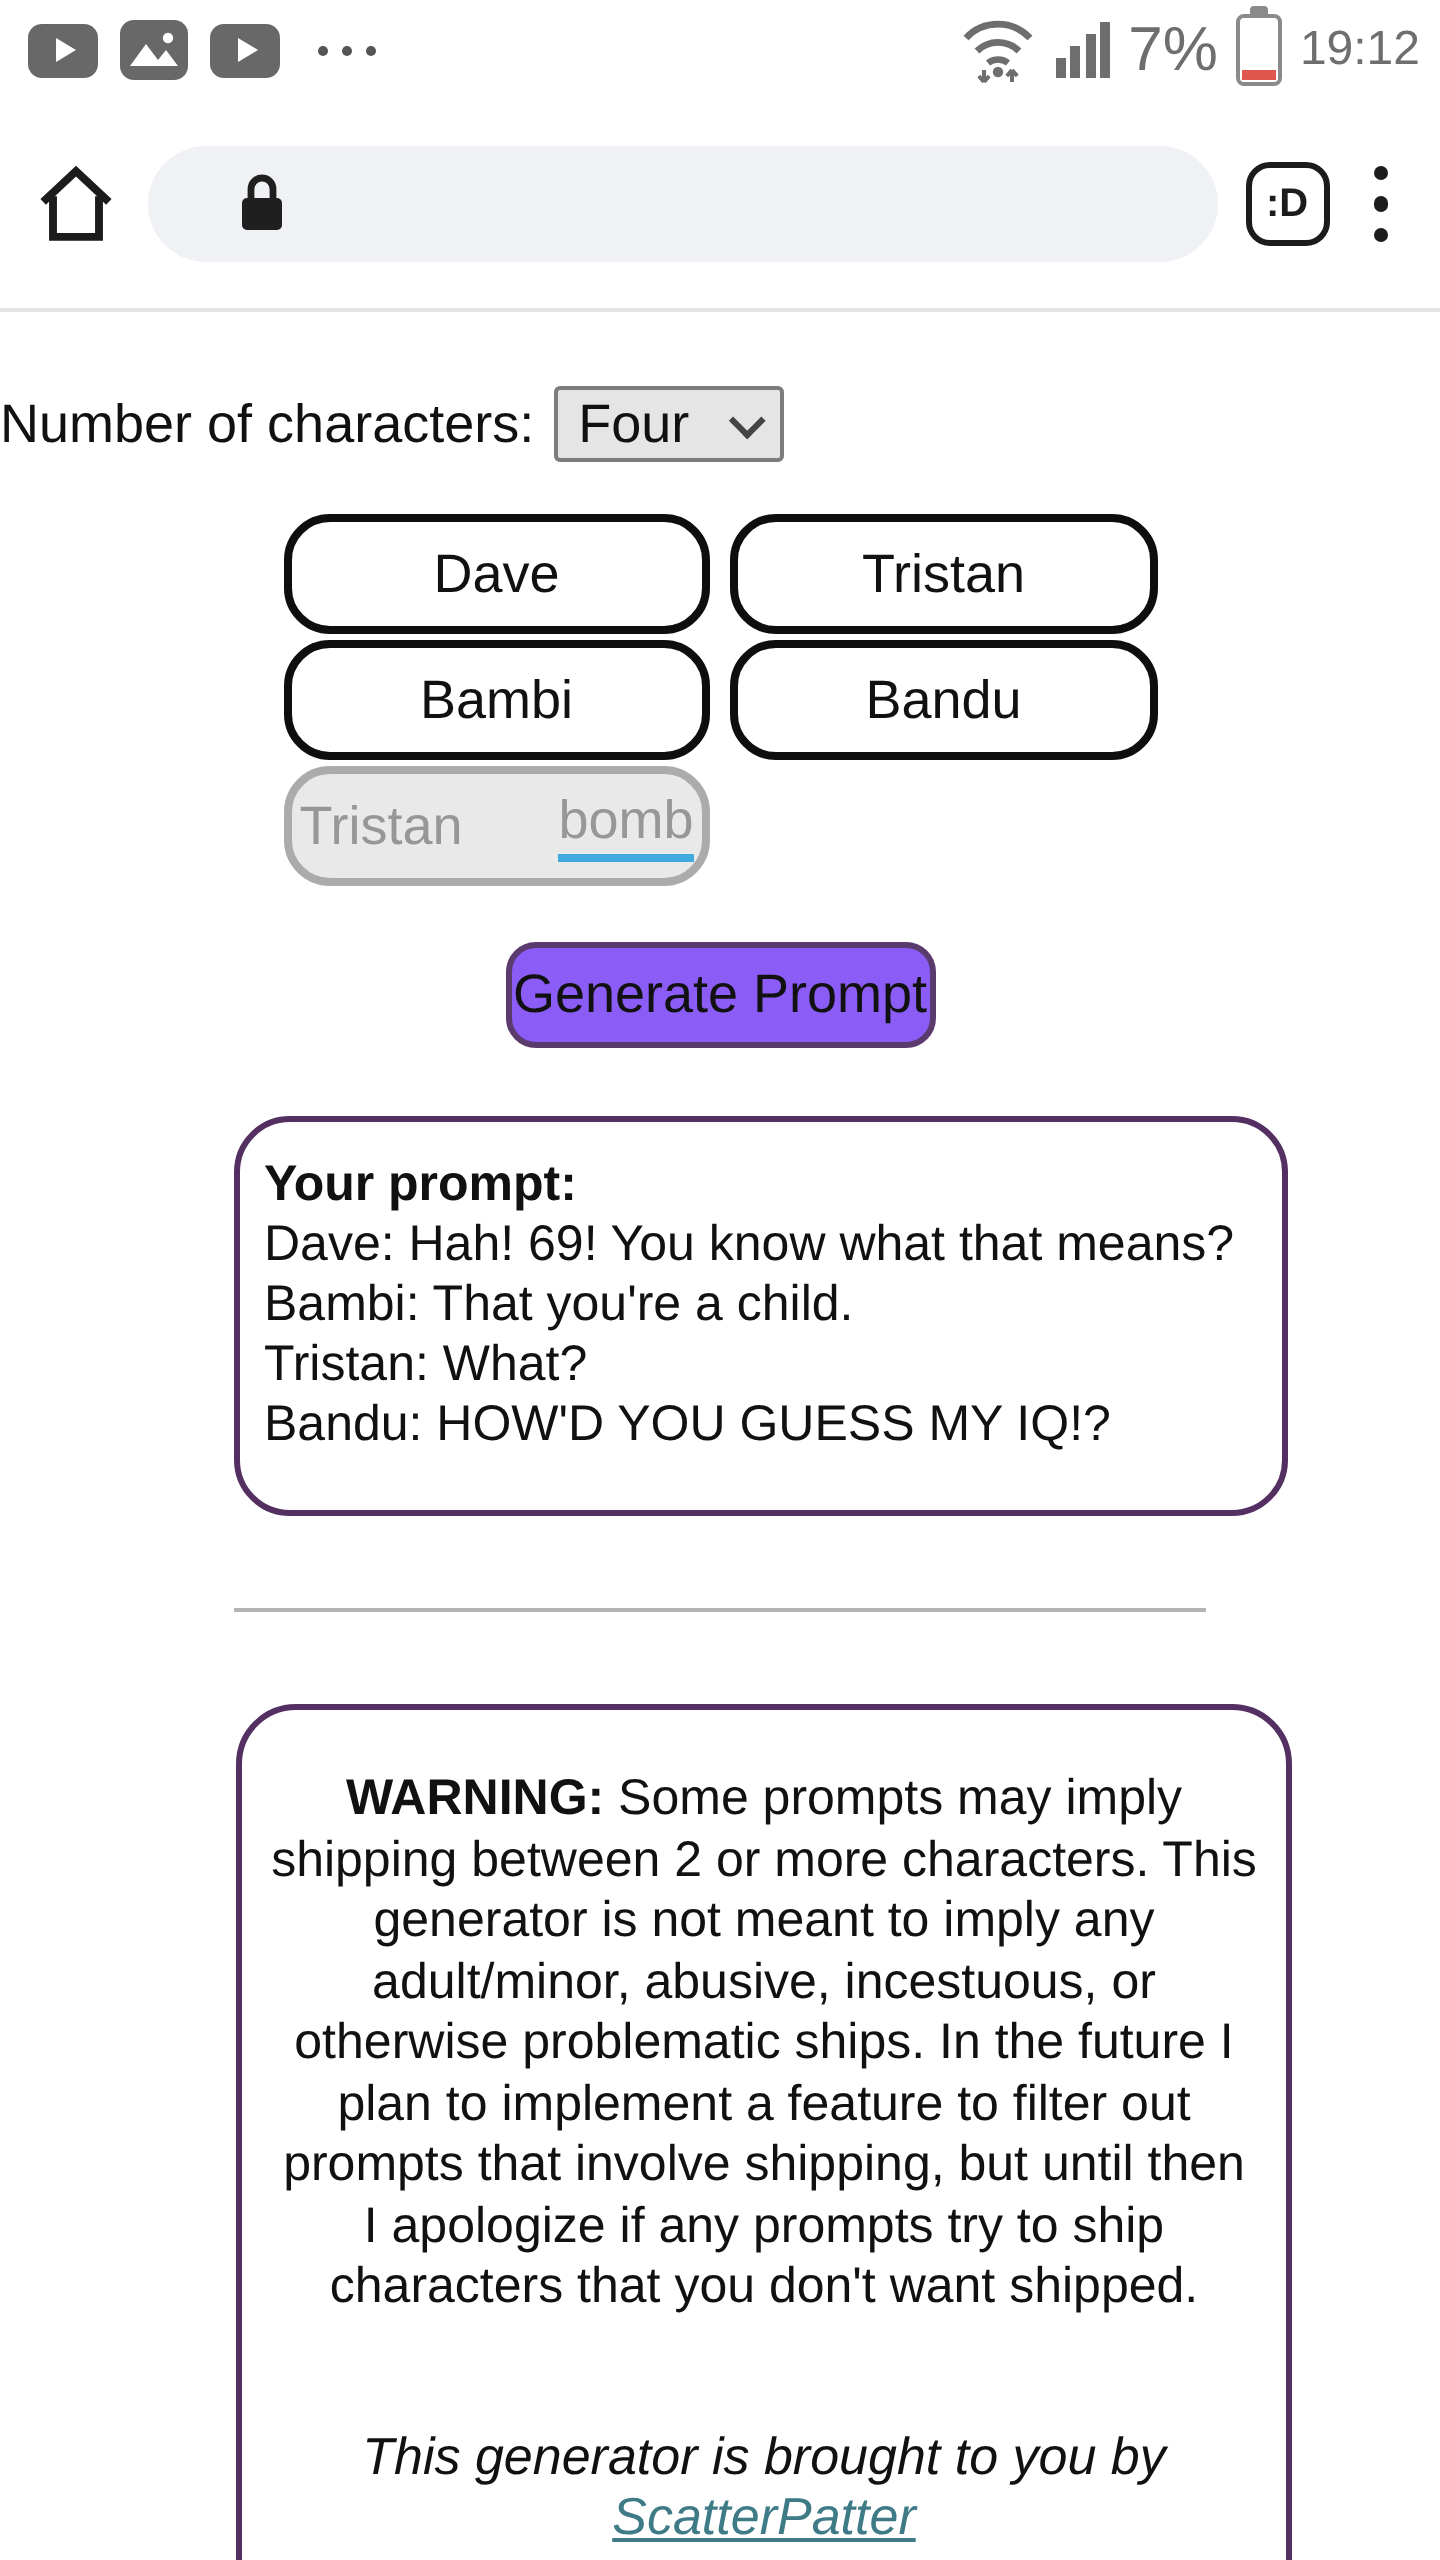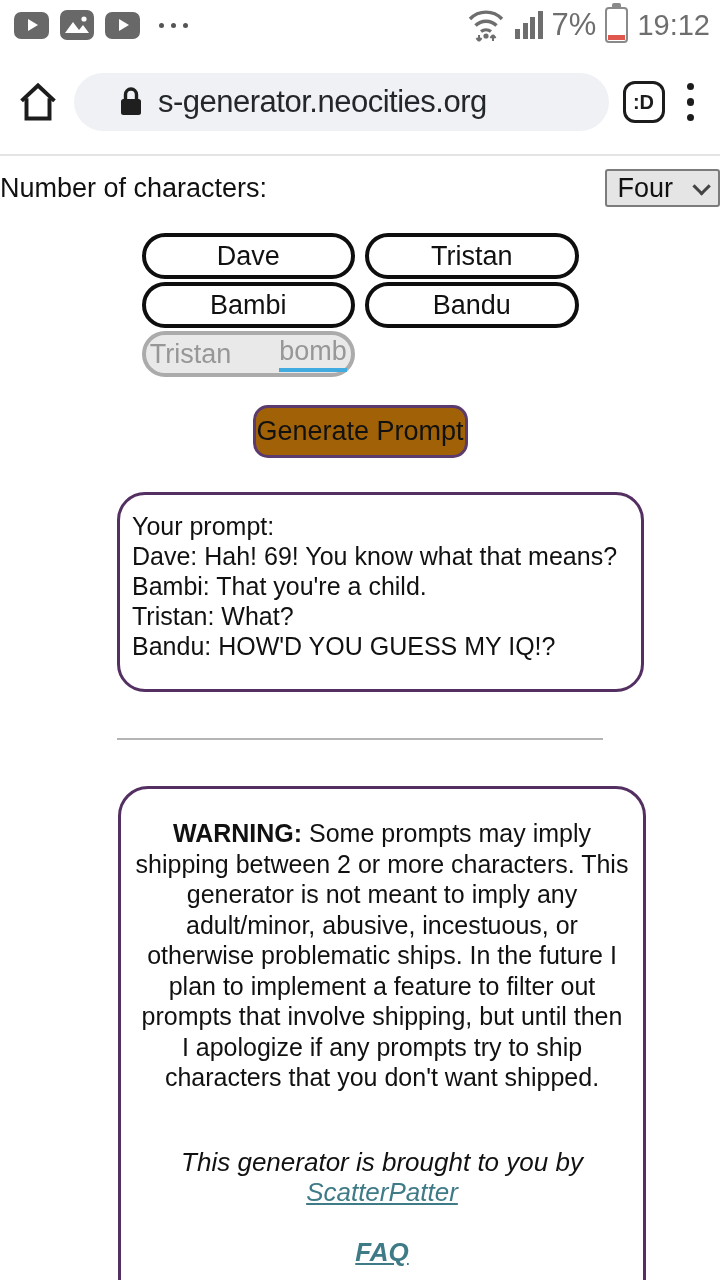--- a/index.html
+++ b/index.html
@@ -11,21 +11,21 @@
     align-items:center; padding:0 10px 0 14px; background:#fff; }
   .notif-icons { display:flex; align-items:center; gap:11px; }
   .notif-badge { width:35px; height:27px; background:#686868; border-radius:7px;
     display:flex; align-items:center; justify-content:center; }
   .play-tri { width:0; height:0; border-left:10px solid #fff;
     border-top:6px solid transparent; border-bottom:6px solid transparent; margin-left:2px; }
   .dots3 { display:flex; gap:7px; margin-left:8px; }
   .dots3 i { width:5px; height:5px; border-radius:50%; background:#555; }
   .status-right { display:flex; align-items:center; gap:9px; color:#6e6e6e; }
   .pct, .clock { font-size:31px; color:#6e6e6e; }
-  .clock { font-size:29px; }
+  .clock { font-size:24px; }
   .battery { width:23px; height:36px; border:2.5px solid #8a8a8a; border-radius:4px;
     position:relative; background:#fff; }
   .battery:before { content:""; position:absolute; top:-6px; left:5px; width:9px; height:4px;
     background:#8a8a8a; border-radius:2px 2px 0 0; }
   .battery .lvl { position:absolute; bottom:1px; left:1px; right:1px; height:5px; background:#e0584d; }
   .sig-bars { display:flex; align-items:flex-end; gap:2.5px; }
   .sig-bars i { width:5px; background:#6e6e6e; }
 
   
   .toolbar { height:106px; display:flex; align-items:center; gap:14px;
@@ -34,41 +34,41 @@
     display:flex; align-items:center; gap:14px; padding:0 14px 0 44px; overflow:hidden; }
   .url-text { font-size:31px; color:#23262a; white-space:nowrap; letter-spacing:-0.5px; }
   .tab-box { width:42px; height:42px; border:3.5px solid #1c1c1c; border-radius:12px;
     display:flex; align-items:center; justify-content:center;
     font-weight:bold; font-size:20px; color:#1c1c1c; }
   .kebab { display:flex; flex-direction:column; gap:8px; padding:4px 8px; }
   .kebab i { width:7.5px; height:7.5px; border-radius:50%; background:#1c1c1c; }
 
   
   .page { padding-top:13px; }
-  .count-row { display:flex; justify-content:space-between; align-items:center; gap:10px;
-    font-size:27px; }
+  .count-row { display:flex; justify-content:flex-start; align-items:center; gap:10px;
+    font-size:27px;margin-top:24px; }
   .select-box { display:flex; align-items:center; gap:20px; border:2px solid #7c7c7c;
     border-radius:3px; height:38px; padding:0 12px 0 10px; font-size:27px; background:#e5e5e5; }
   .chev { width:13px; height:13px; border-right:3px solid #444; border-bottom:3px solid #444;
     transform:rotate(45deg) translateY(-3px); }
 
   .pills-grid { width:437px; margin:26px auto 0; display:grid;
     grid-template-columns:1fr 1fr; column-gap:10px; row-gap:3px; }
-  .pill { height:46px; border:4px solid #0e0e0e; border-radius:23px; background:#fff;
+  .pill { height:60px; border:4px solid #0e0e0e; border-radius:23px; background:#fff;
     display:flex; align-items:center; justify-content:center; font-size:27px; color:#111;text-align:right; }
   .pill.off { border-color:#ababab; background:#e9e9e9; color:#979797; }
   .misspell { border-bottom:4px solid #41aadf; padding-bottom:1px;margin-left:48px; }
 
   .gen-btn { display:block; margin:28px auto 0; width:215px; height:53px;
-    background:#a16207; border:3.5px solid #5b3a6e; border-radius:15px;
+    background:#8b5cf6; border:3.5px solid #5b3a6e; border-radius:15px;
     font-size:27px; font-family:inherit; color:#111; }
 
   .prompt-box { margin:34px 0 0 117px; width:527px; border:3.5px solid #533061;
     border-radius:28px; padding:16px 10px 28px 12px; font-size:25px; line-height:30px; }
-  .prompt-box b { font-weight:normal; }
+  .prompt-box b { font-weight:bold; }
 
   .rule { margin:46px 0 0 117px; width:486px; border:none; border-top:2px solid #b4b4b4; }
 
   .warn-box { margin:46px 0 0 118px; width:528px; height:700px; border:3.5px solid #533061;
     border-radius:30px; padding:29px 14px 0; text-align:center;
     font-size:25px; line-height:30.5px; }
   .warn-box b { font-weight:bold; }
   .credit { margin-top:54px; font-style:italic; font-size:26px; }
   .credit a, .faq-row a { color:#3e7b87; text-decoration:underline;font-style:italic; }
   .credit .credit-link { display:inline-block; margin-top:0; }
@@ -133,21 +133,20 @@
       <path d="M9.5 17.5 V36 H30.5 V17.5" fill="none" stroke="#1c1c1c" stroke-width="3.6"></path>
     </svg>
   </span>
   <div class="url-pill">
     <span>
       <svg width="26" height="32" viewBox="0 0 26 32">
         <rect x="3" y="13" width="20" height="16" rx="2.5" fill="#1f1f1f"></rect>
         <path d="M7.5 13 V8.5 a5.5 5.5 0 0 1 11 0 V13" fill="none" stroke="#1f1f1f" stroke-width="3.4"></path>
       </svg>
     </span>
-    <span class="url-text">s-generator.neocities.org</span>
   </div>
   <span class="tab-box">:D</span>
   <span class="kebab">
       <i></i>
       <i></i>
       <i></i>
     </span>
 </div>
 
 <div class="page">

